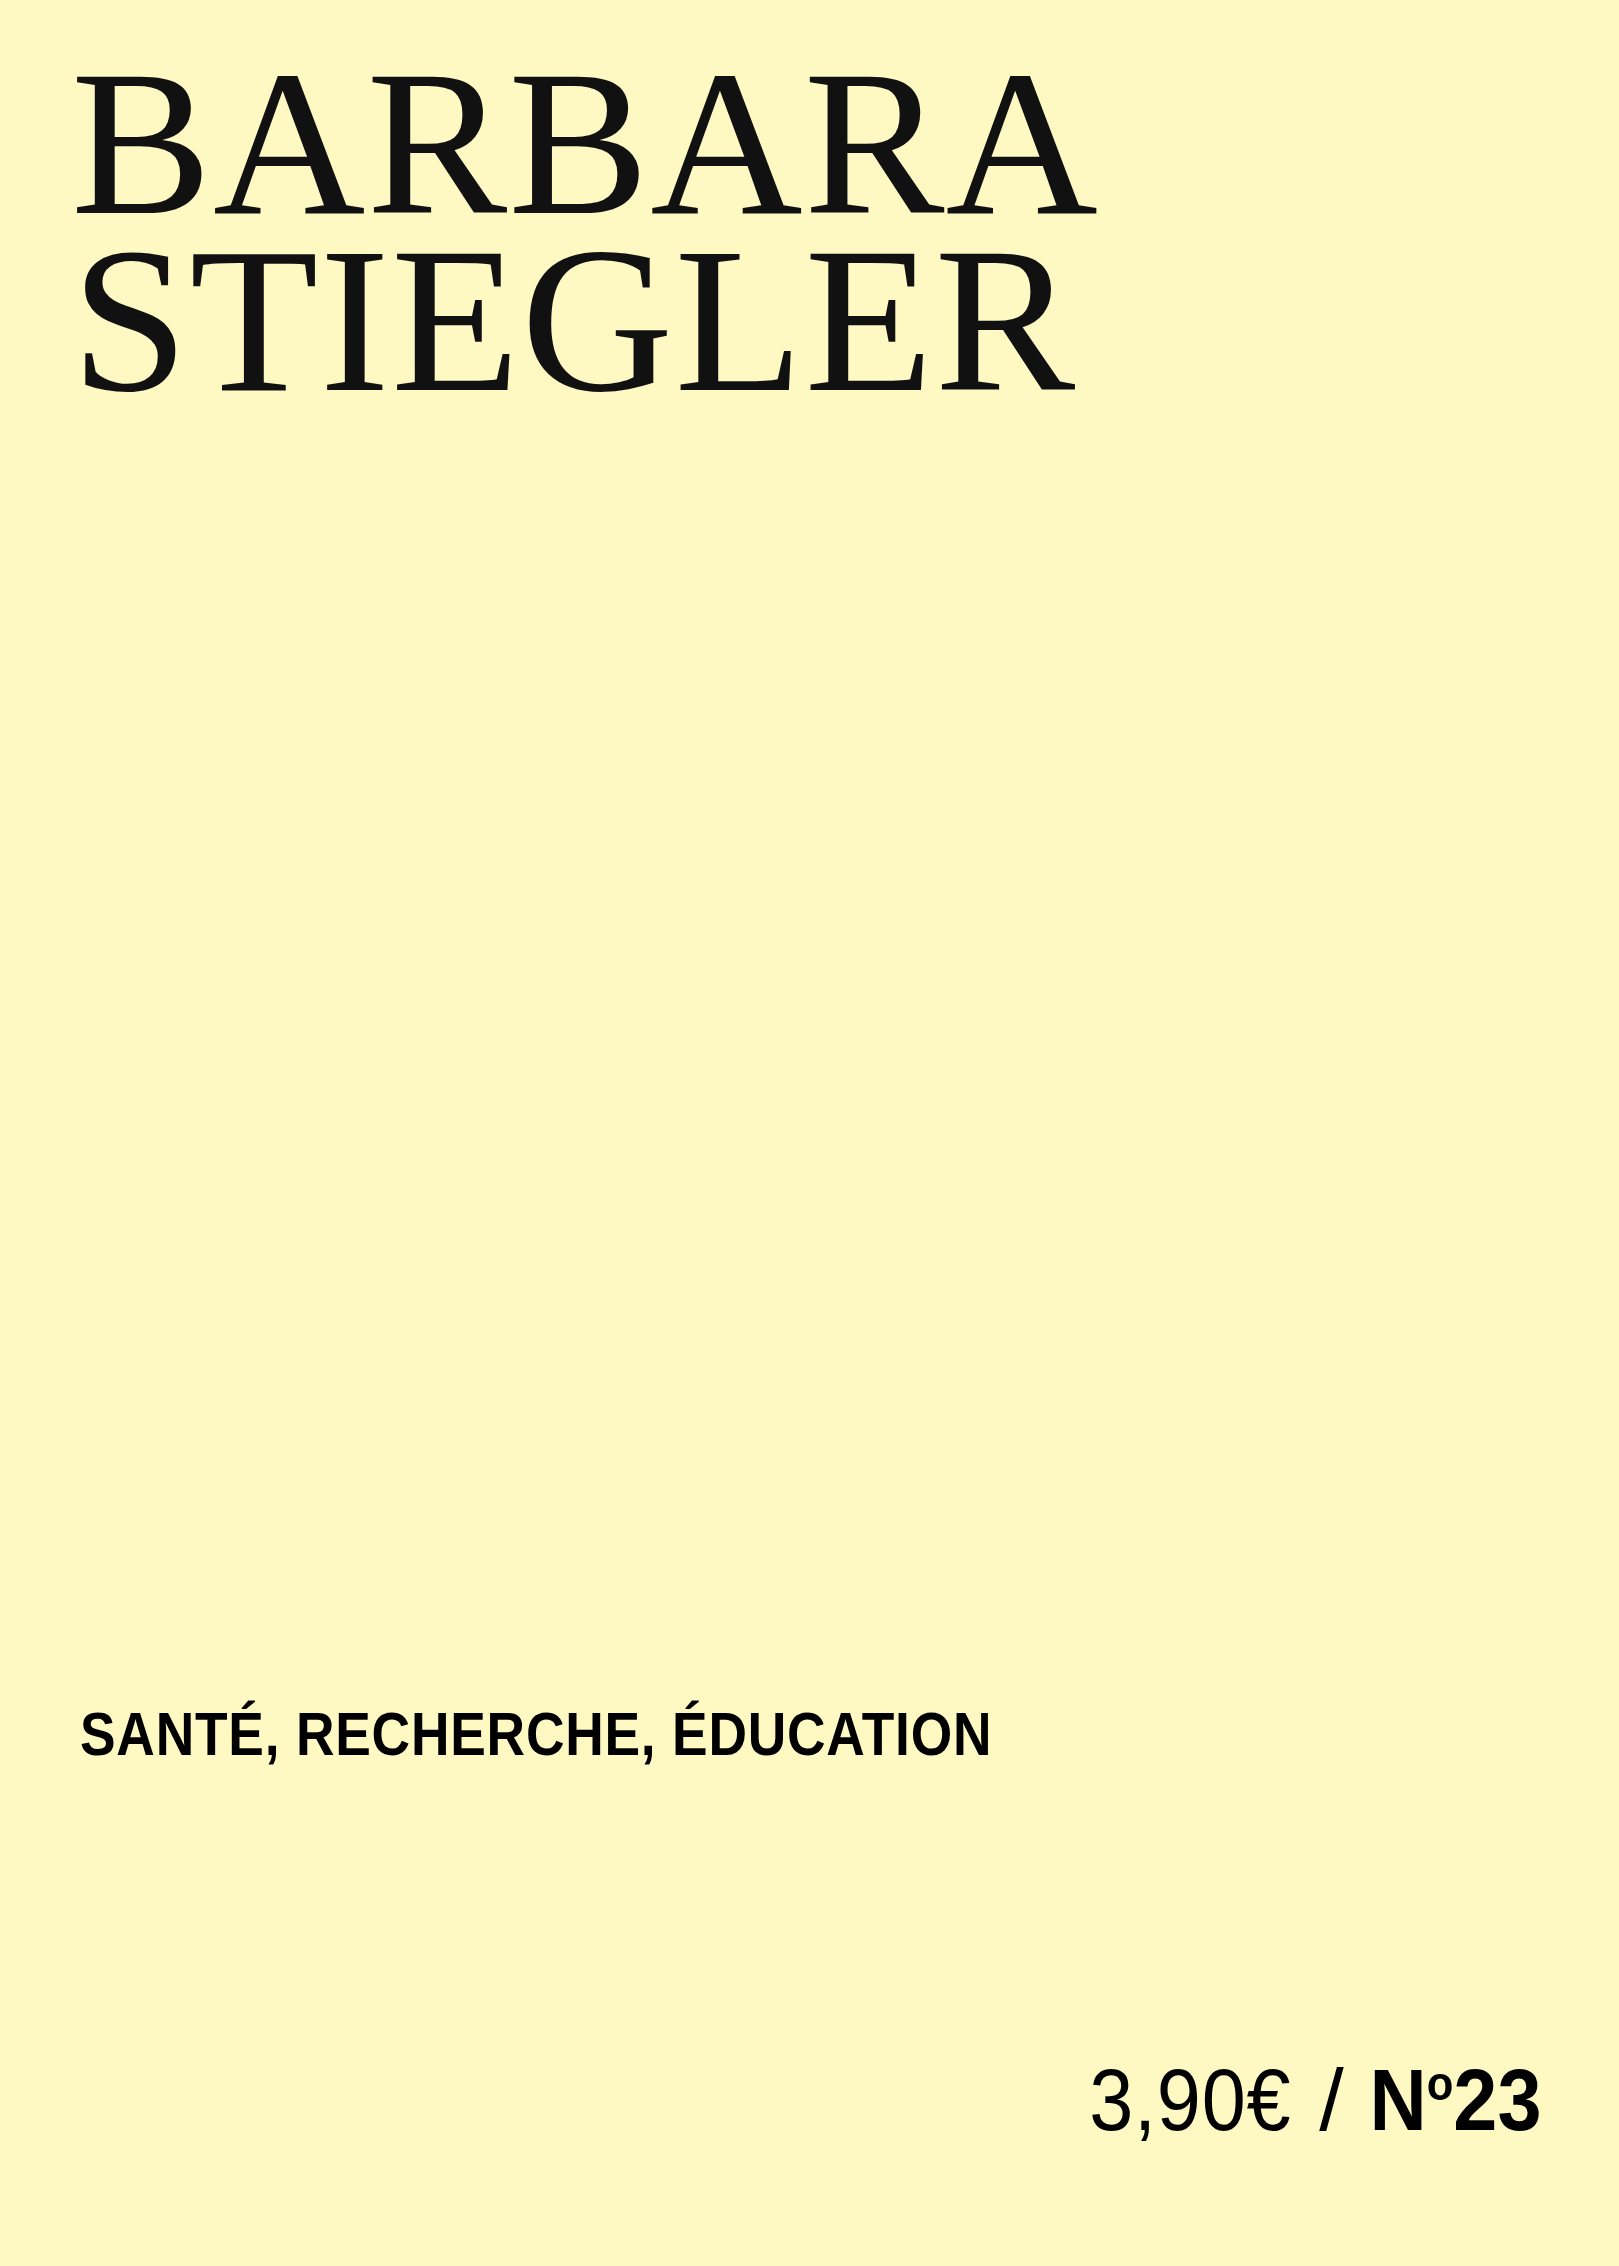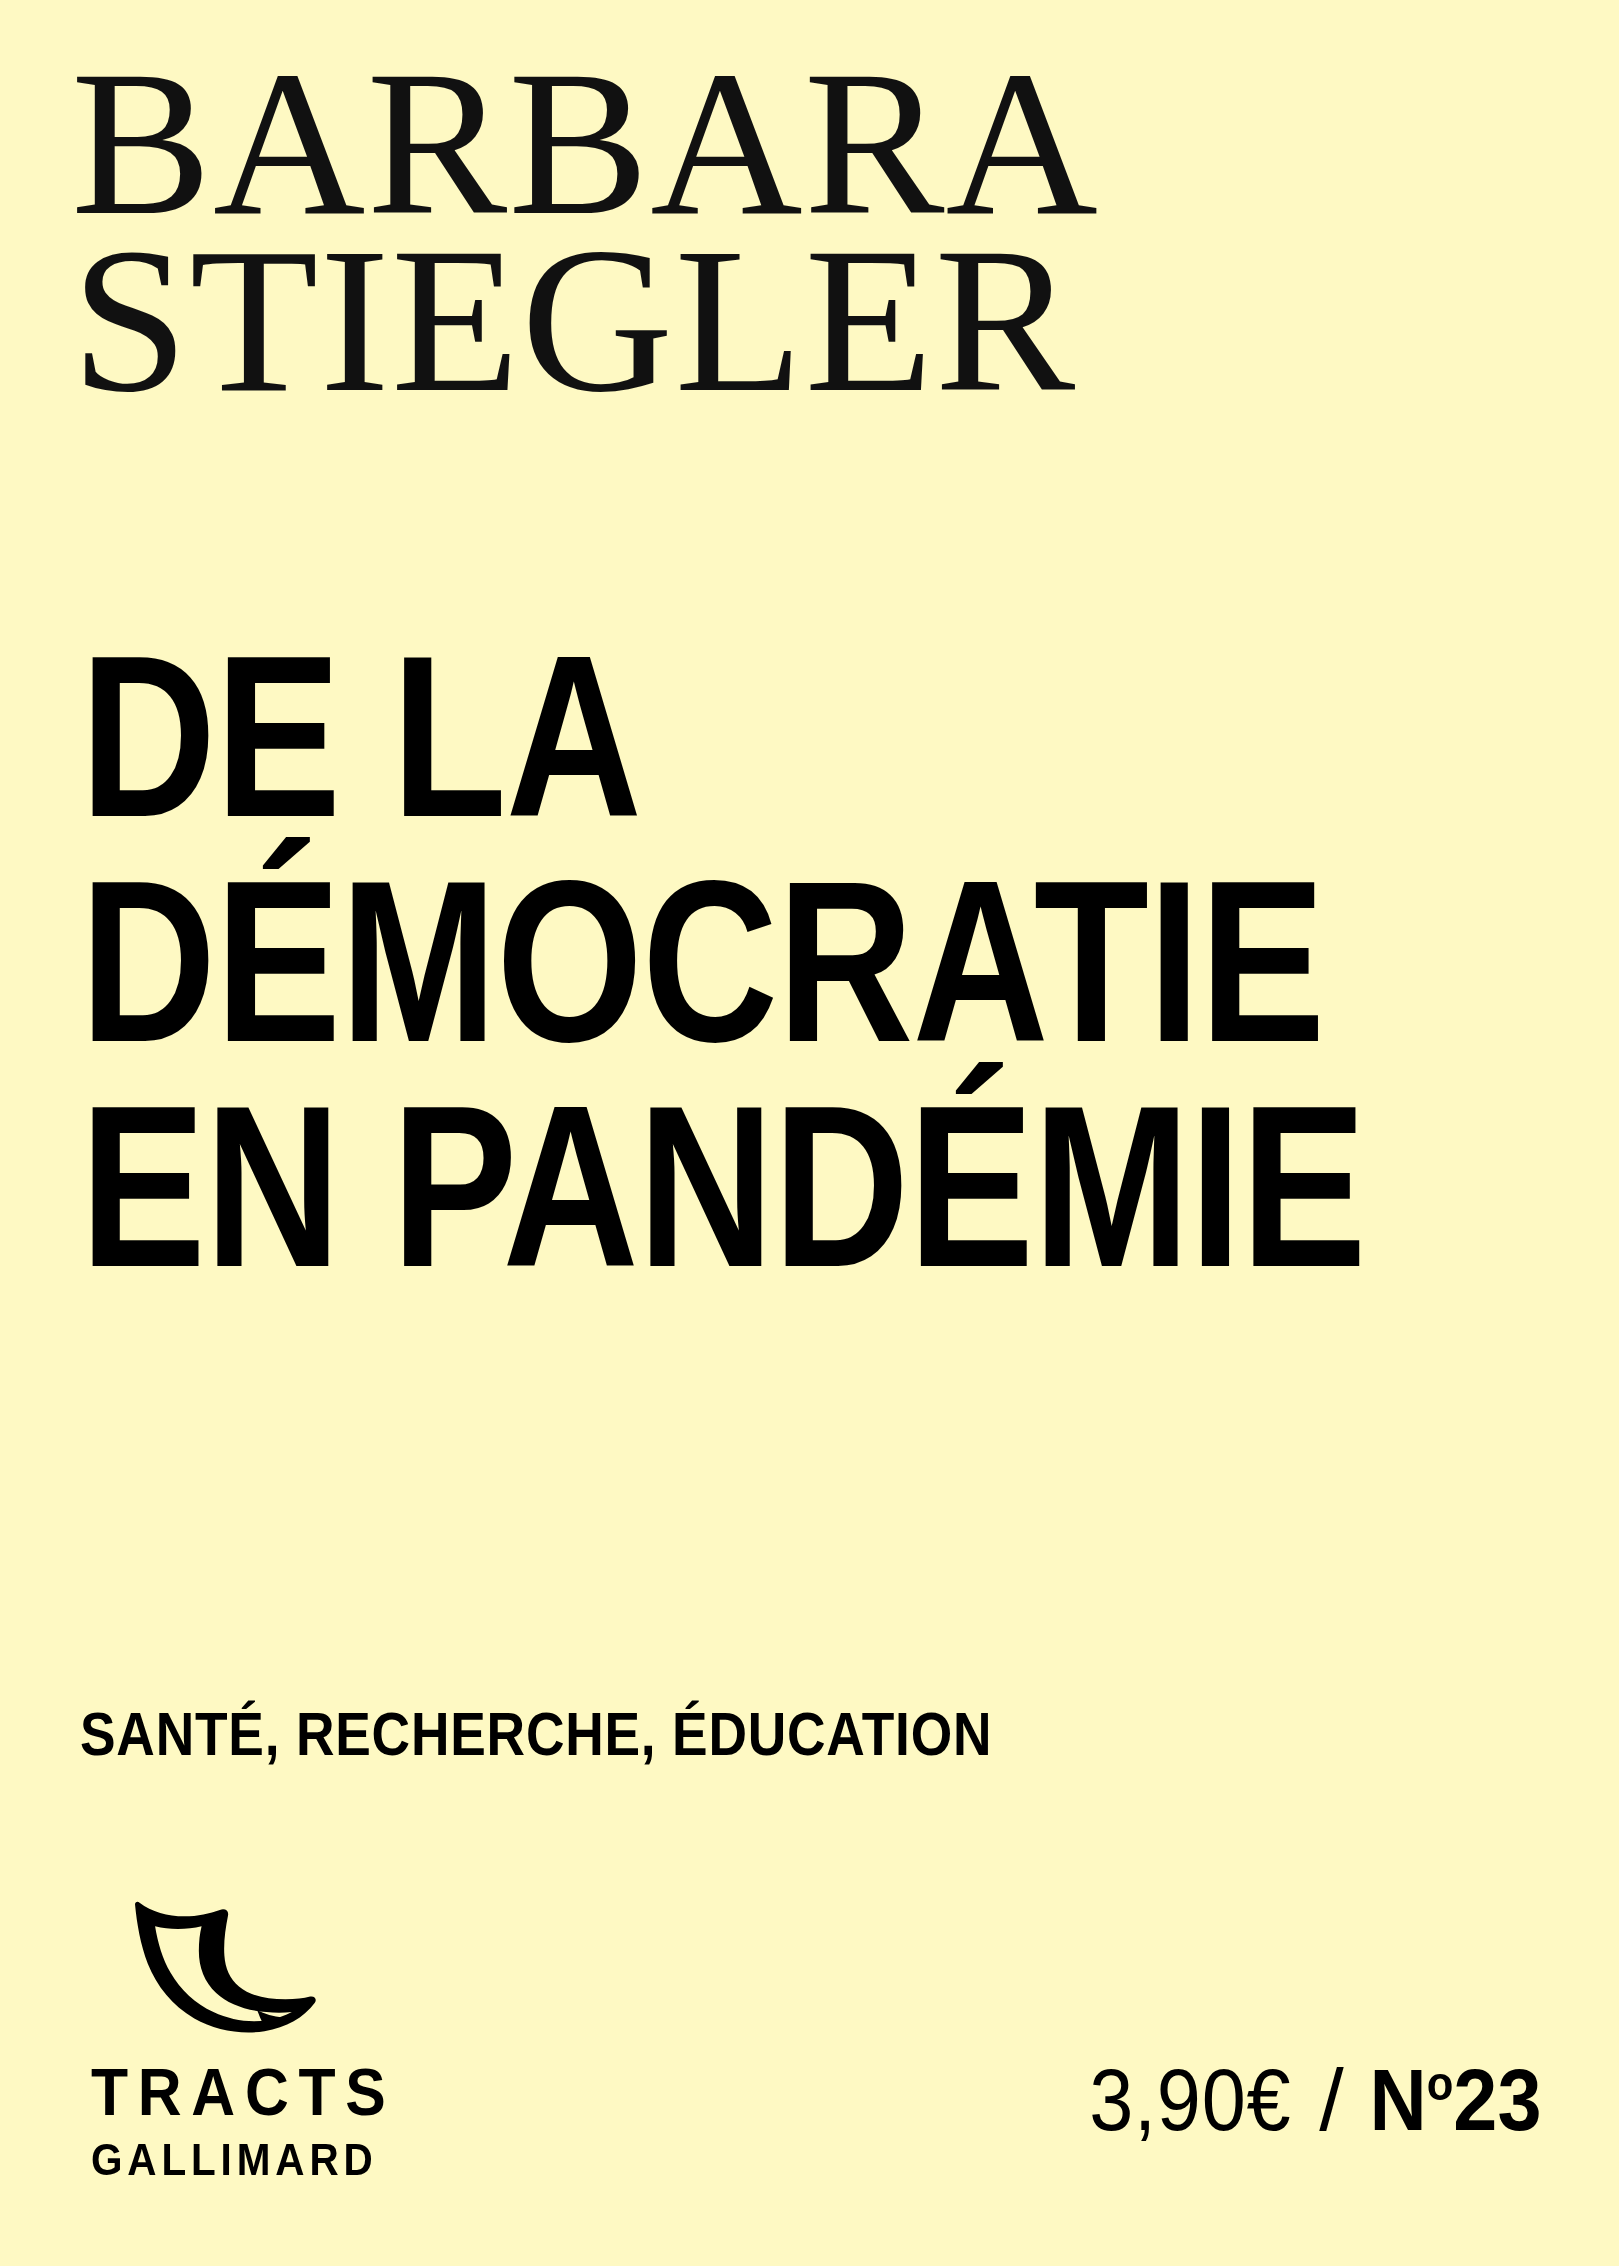--- a/index.html
+++ b/index.html
@@ -167,63 +167,23 @@
 </head>
 <body>
 
 <div class="cover">
 
   <div class="author">
     <div class="author-line author-line-1">BARBARA</div>
     <div class="author-line author-line-2">STIEGLER</div>
   </div>
 
-  <div class="title">
-    <div class="title-line">DE LA</div>
-    <div class="title-line">DÉMOCRATIE</div>
-    <div class="title-line">EN PANDÉMIE</div>
-  </div>
 
   <div class="subtitle">SANTÉ, RECHERCHE, ÉDUCATION</div>
 
-  <div class="publisher">
-    <svg class="tracts-mark" viewBox="0 0 250 170" aria-hidden="true">
-      <path fill="#000000" d="M34 6
-        C 34 3, 37 2, 39 4
-        C 52 14, 70 19, 88 19
-        C 103 19, 116 16, 127 12
-        C 133 10, 137 13, 136 18
-        C 133 33, 131 48, 132 62
-        C 133 76, 138 88, 148 96
-        C 160 106, 178 110, 199 110
-        C 210 110, 219 109, 226 107
-        C 231 106, 234 110, 231 114
-        C 219 130, 200 141, 176 145
-        C 150 149, 122 144, 99 131
-        C 75 117, 58 96, 48 71
-        C 40 50, 36 27, 34 6 Z
-        M 56 30
-        C 59 48, 64 66, 73 81
-        C 84 100, 100 115, 120 124
-        C 139 133, 160 136, 179 133
-        C 190 131, 199 128, 206 124
-        C 197 125, 187 125, 178 124
-        C 155 122, 136 115, 123 103
-        C 110 91, 104 75, 104 57
-        C 104 47, 105 38, 107 30
-        C 99 32, 90 33, 81 33
-        C 72 33, 64 32, 56 30 Z"></path>
-      <path fill="#000000" d="M168 122
-        C 176 126, 186 129, 196 130
-        C 191 134, 184 137, 176 139
-        C 172 133, 170 127, 168 122 Z"></path>
-    </svg>
-    <div class="tracts-word">TRACTS</div>
-    <div class="gallimard-word">GALLIMARD</div>
-  </div>
 
   <div class="price-block">
     <span class="price">3,90€</span>
     <span class="slash">/</span>
     <span class="issue"><span>N</span><sup>o</sup><span>23</span></span>
   </div>
 
 </div>
 
 

